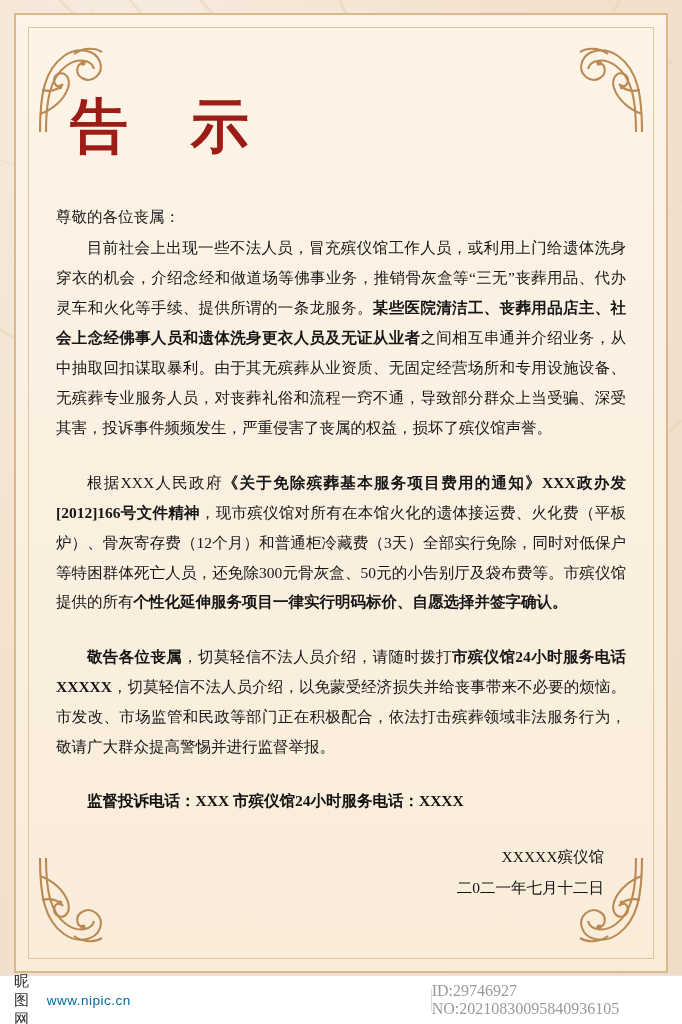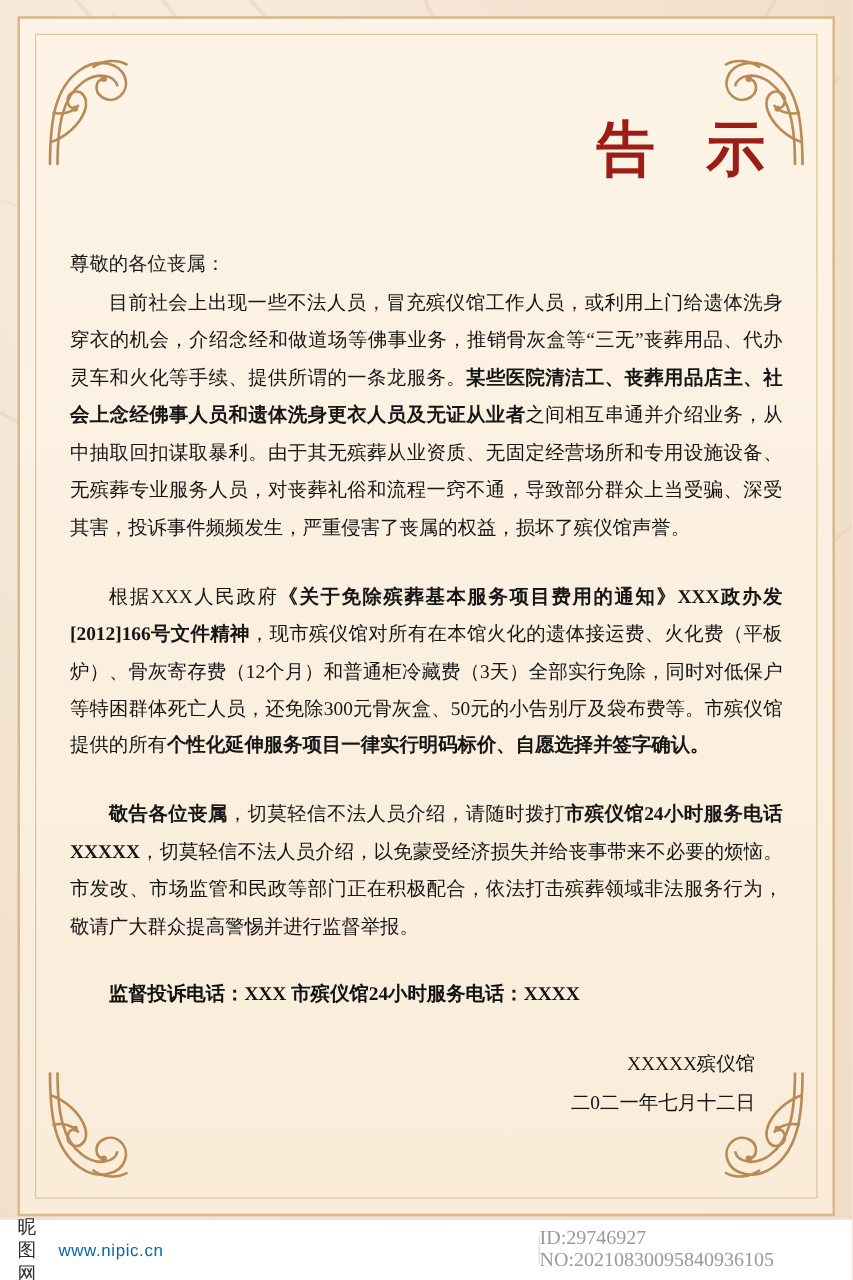--- a/index.html
+++ b/index.html
@@ -60,31 +60,31 @@
   .corner.br { right: 34px; bottom: 78px; transform: scale(-1,-1); }
 
   .content {
     position: absolute;
     left: 56px;
     top: 72px;
     width: 570px;
     height: 860px;
   }
   .title {
-    text-align: right;
+    text-align: left;
     color: #9c1d16;
-    font-size: 47px;
+    font-size: 58px;
     font-weight: bold;
     letter-spacing: 14px;
-    font-family: Liberation Sans, sans-serif;
+    font-family: Liberation Mono, monospace;
     margin: 16px 0 0 0;
     text-indent: 14px;
   }
   .salutation {
-    margin-top: 46px;
+    margin-top: 36px;
     font-size: 15.5px;
     color: #1b1b1b;
     line-height: 1.9;
   }
   .para {
     font-size: 15.5px;
     color: #161616;
     line-height: 1.93;
     text-align: justify;
     text-justify: inter-ideograph;

